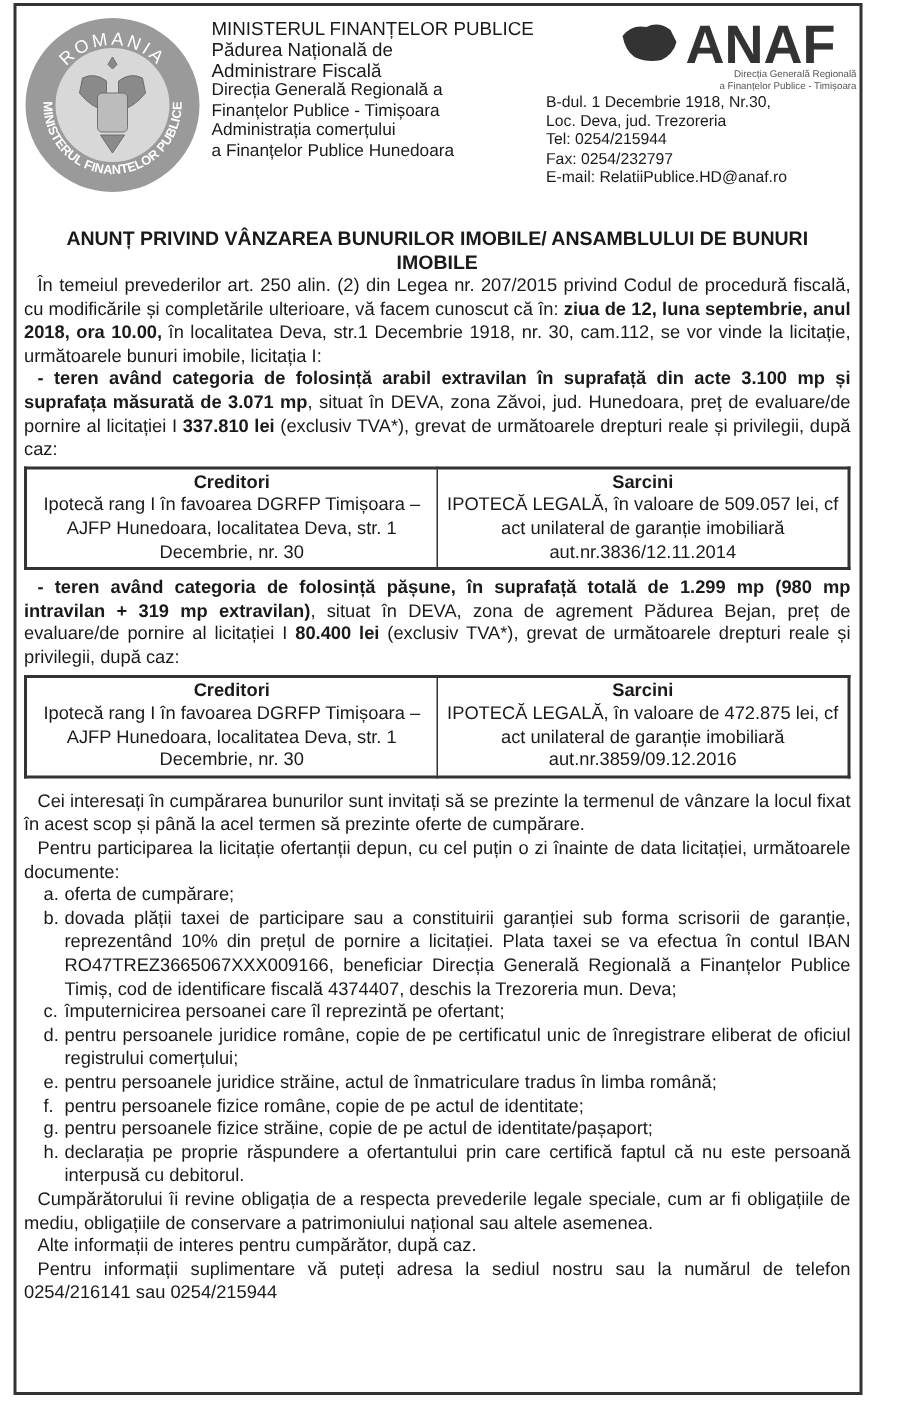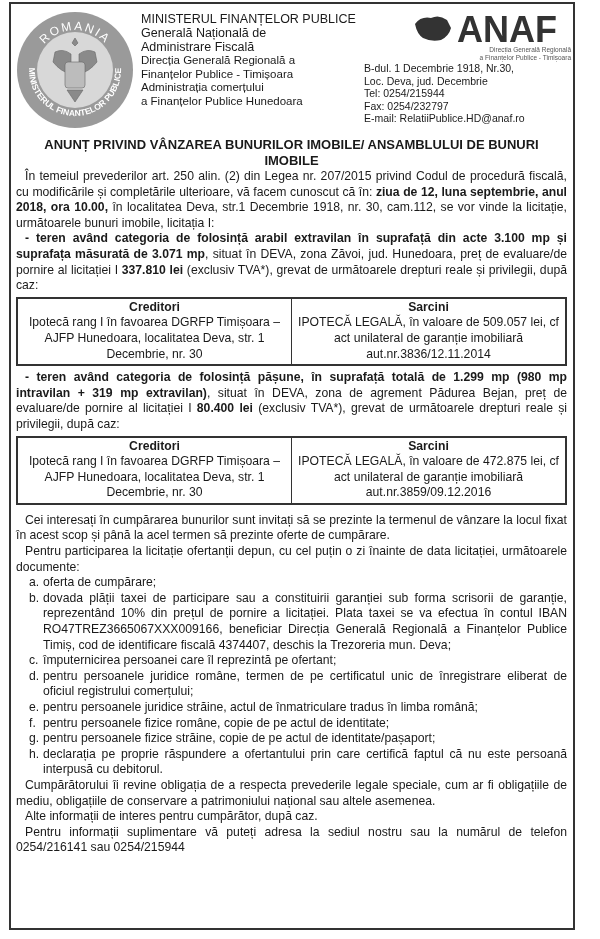--- a/index.html
+++ b/index.html
@@ -23,21 +23,21 @@
   }
   .anaf-sub {
     position: absolute; left: 430px; top: 42px; width: 130px; text-align: right;
     font-size: 6.5px; line-height: 7.5px; color: #555;
   }
   .contact {
     position: absolute; left: 353px; top: 58px; width: 200px;
     font-size: 10.5px; line-height: 12.5px;
   }
   .body { padding: 0 6px 0 5px; font-size: 12.2px; line-height: 15.6px; text-align: justify; }
-  .title { text-align: center; font-weight: bold; font-size: 13px; margin-top: 5px; line-height: 16px; }
+  .title { text-align: center; font-weight: bold; font-size: 13px; margin-top: 19px; line-height: 16px; }
   p { margin: 0; text-indent: 9px; }
   .b { font-weight: bold; }
   table.liens {
     width: 100%; border-collapse: collapse; margin: 3px 0 4px 0;
     border: 2px solid #333;
   }
   table.liens td {
     width: 50%; border: 1px solid #333; text-align: center; vertical-align: top;
     padding: 1px 4px 2px 4px; font-size: 12.2px; line-height: 15.6px;
   }
@@ -69,40 +69,40 @@
         <path d="M60 28 l3 5 -3 3 -3 -3z"></path>
         <path d="M40 42 q8 -4 16 2 l0 20 q-10 -2 -18 -12z"></path>
         <path d="M80 42 q-8 -4 -16 2 l0 20 q10 -2 18 -12z"></path>
         <rect x="50" y="52" width="20" height="26" rx="3" fill="#bcbcbc"></rect>
         <path d="M52 80 l8 12 8 -12z"></path>
       </g>
     </svg>
 
     <div class="ministry">
       <div class="bold">MINISTERUL FINANȚELOR PUBLICE</div>
-      <div class="bold">Generală Națională de</div>
+      <div class="bold">Pădurea Națională de</div>
       <div class="bold">Administrare Fiscală</div>
       <div>Direcția Generală Regională a</div>
       <div>Finanțelor Publice - Timișoara</div>
       <div>Administrația comerțului</div>
       <div>a Finanțelor Publice Hunedoara</div>
     </div>
 
     <svg class="anaf-logo" viewBox="0 0 160 36">
       <path d="M4 14 q6 -8 16 -6 q8 -4 16 2 l4 8 q-2 8 -10 12 q-10 2 -18 -2 q-6 -4 -8 -14z" fill="#333"></path>
       <text x="46" y="32" font-family="Liberation Sans, sans-serif" font-weight="bold" font-size="36" fill="#333">ANAF</text>
     </svg>
     <div class="anaf-sub">
       <div>Direcția Generală Regională</div>
       <div>a Finanțelor Publice - Timișoara</div>
     </div>
 
     <div class="contact">
       <div>B-dul. 1 Decembrie 1918, Nr.30,</div>
-      <div>Loc. Deva, jud. Decembrie</div>
+      <div>Loc. Deva, jud. Trezoreria</div>
       <div>Tel: 0254/215944</div>
       <div>Fax: 0254/232797</div>
       <div>E-mail: RelatiiPublice.HD@anaf.ro</div>
     </div>
   </div>
 
   <div class="body">
     <div class="title">ANUNȚ PRIVIND VÂNZAREA BUNURILOR IMOBILE/ ANSAMBLULUI DE BUNURI IMOBILE</div>
 
     <p><span>În temeiul prevederilor art. 250 alin. (2) din Legea nr. 207/2015 privind Codul de procedură fiscală, cu modificările și completările ulterioare, vă facem cunoscut că în: </span><span class="b">ziua de 12, luna septembrie, anul 2018, ora 10.00,</span><span> în localitatea Deva, str.1 Decembrie 1918, nr. 30, cam.112, se vor vinde la licitație, următoarele bunuri imobile, licitația I:</span></p>
@@ -142,21 +142,21 @@
       </table>
 
     <div class="gap"></div>
     <p>Cei interesați în cumpărarea bunurilor sunt invitați să se prezinte la termenul de vânzare la locul fixat în acest scop și până la acel termen să prezinte oferte de cumpărare.</p>
     <p>Pentru participarea la licitație ofertanții depun, cu cel puțin o zi înainte de data licitației, următoarele documente:</p>
 
     <ul class="list">
       <li><span class="lbl">a.</span><span>oferta de cumpărare;</span></li>
       <li><span class="lbl">b.</span><span>dovada plății taxei de participare sau a constituirii garanției sub forma scrisorii de garanție, reprezentând 10% din prețul de pornire a licitației. Plata taxei se va efectua în contul IBAN RO47TREZ3665067XXX009166, beneficiar Direcția Generală Regională a Finanțelor Publice Timiș, cod de identificare fiscală 4374407, deschis la Trezoreria mun. Deva;</span></li>
       <li><span class="lbl">c.</span><span>împuternicirea persoanei care îl reprezintă pe ofertant;</span></li>
-      <li><span class="lbl">d.</span><span>pentru persoanele juridice române, termen de pe certificatul unic de înregistrare eliberat de oficiul registrului comerțului;</span></li>
+      <li><span class="lbl">d.</span><span>pentru persoanele juridice române, copie de pe certificatul unic de înregistrare eliberat de oficiul registrului comerțului;</span></li>
       <li><span class="lbl">e.</span><span>pentru persoanele juridice străine, actul de înmatriculare tradus în limba română;</span></li>
       <li><span class="lbl">f.</span><span>pentru persoanele fizice române, copie de pe actul de identitate;</span></li>
       <li><span class="lbl">g.</span><span>pentru persoanele fizice străine, copie de pe actul de identitate/pașaport;</span></li>
       <li><span class="lbl">h.</span><span>declarația pe proprie răspundere a ofertantului prin care certifică faptul că nu este persoană interpusă cu debitorul.</span></li>
     </ul>
 
     <p>Cumpărătorului îi revine obligația de a respecta prevederile legale speciale, cum ar fi obligațiile de mediu, obligațiile de conservare a patrimoniului național sau altele asemenea.</p>
     <p>Alte informații de interes pentru cumpărător, după caz.</p>
     <p>Pentru informații suplimentare vă puteți adresa la sediul nostru sau la numărul de telefon 0254/216141 sau 0254/215944</p>
   </div>

